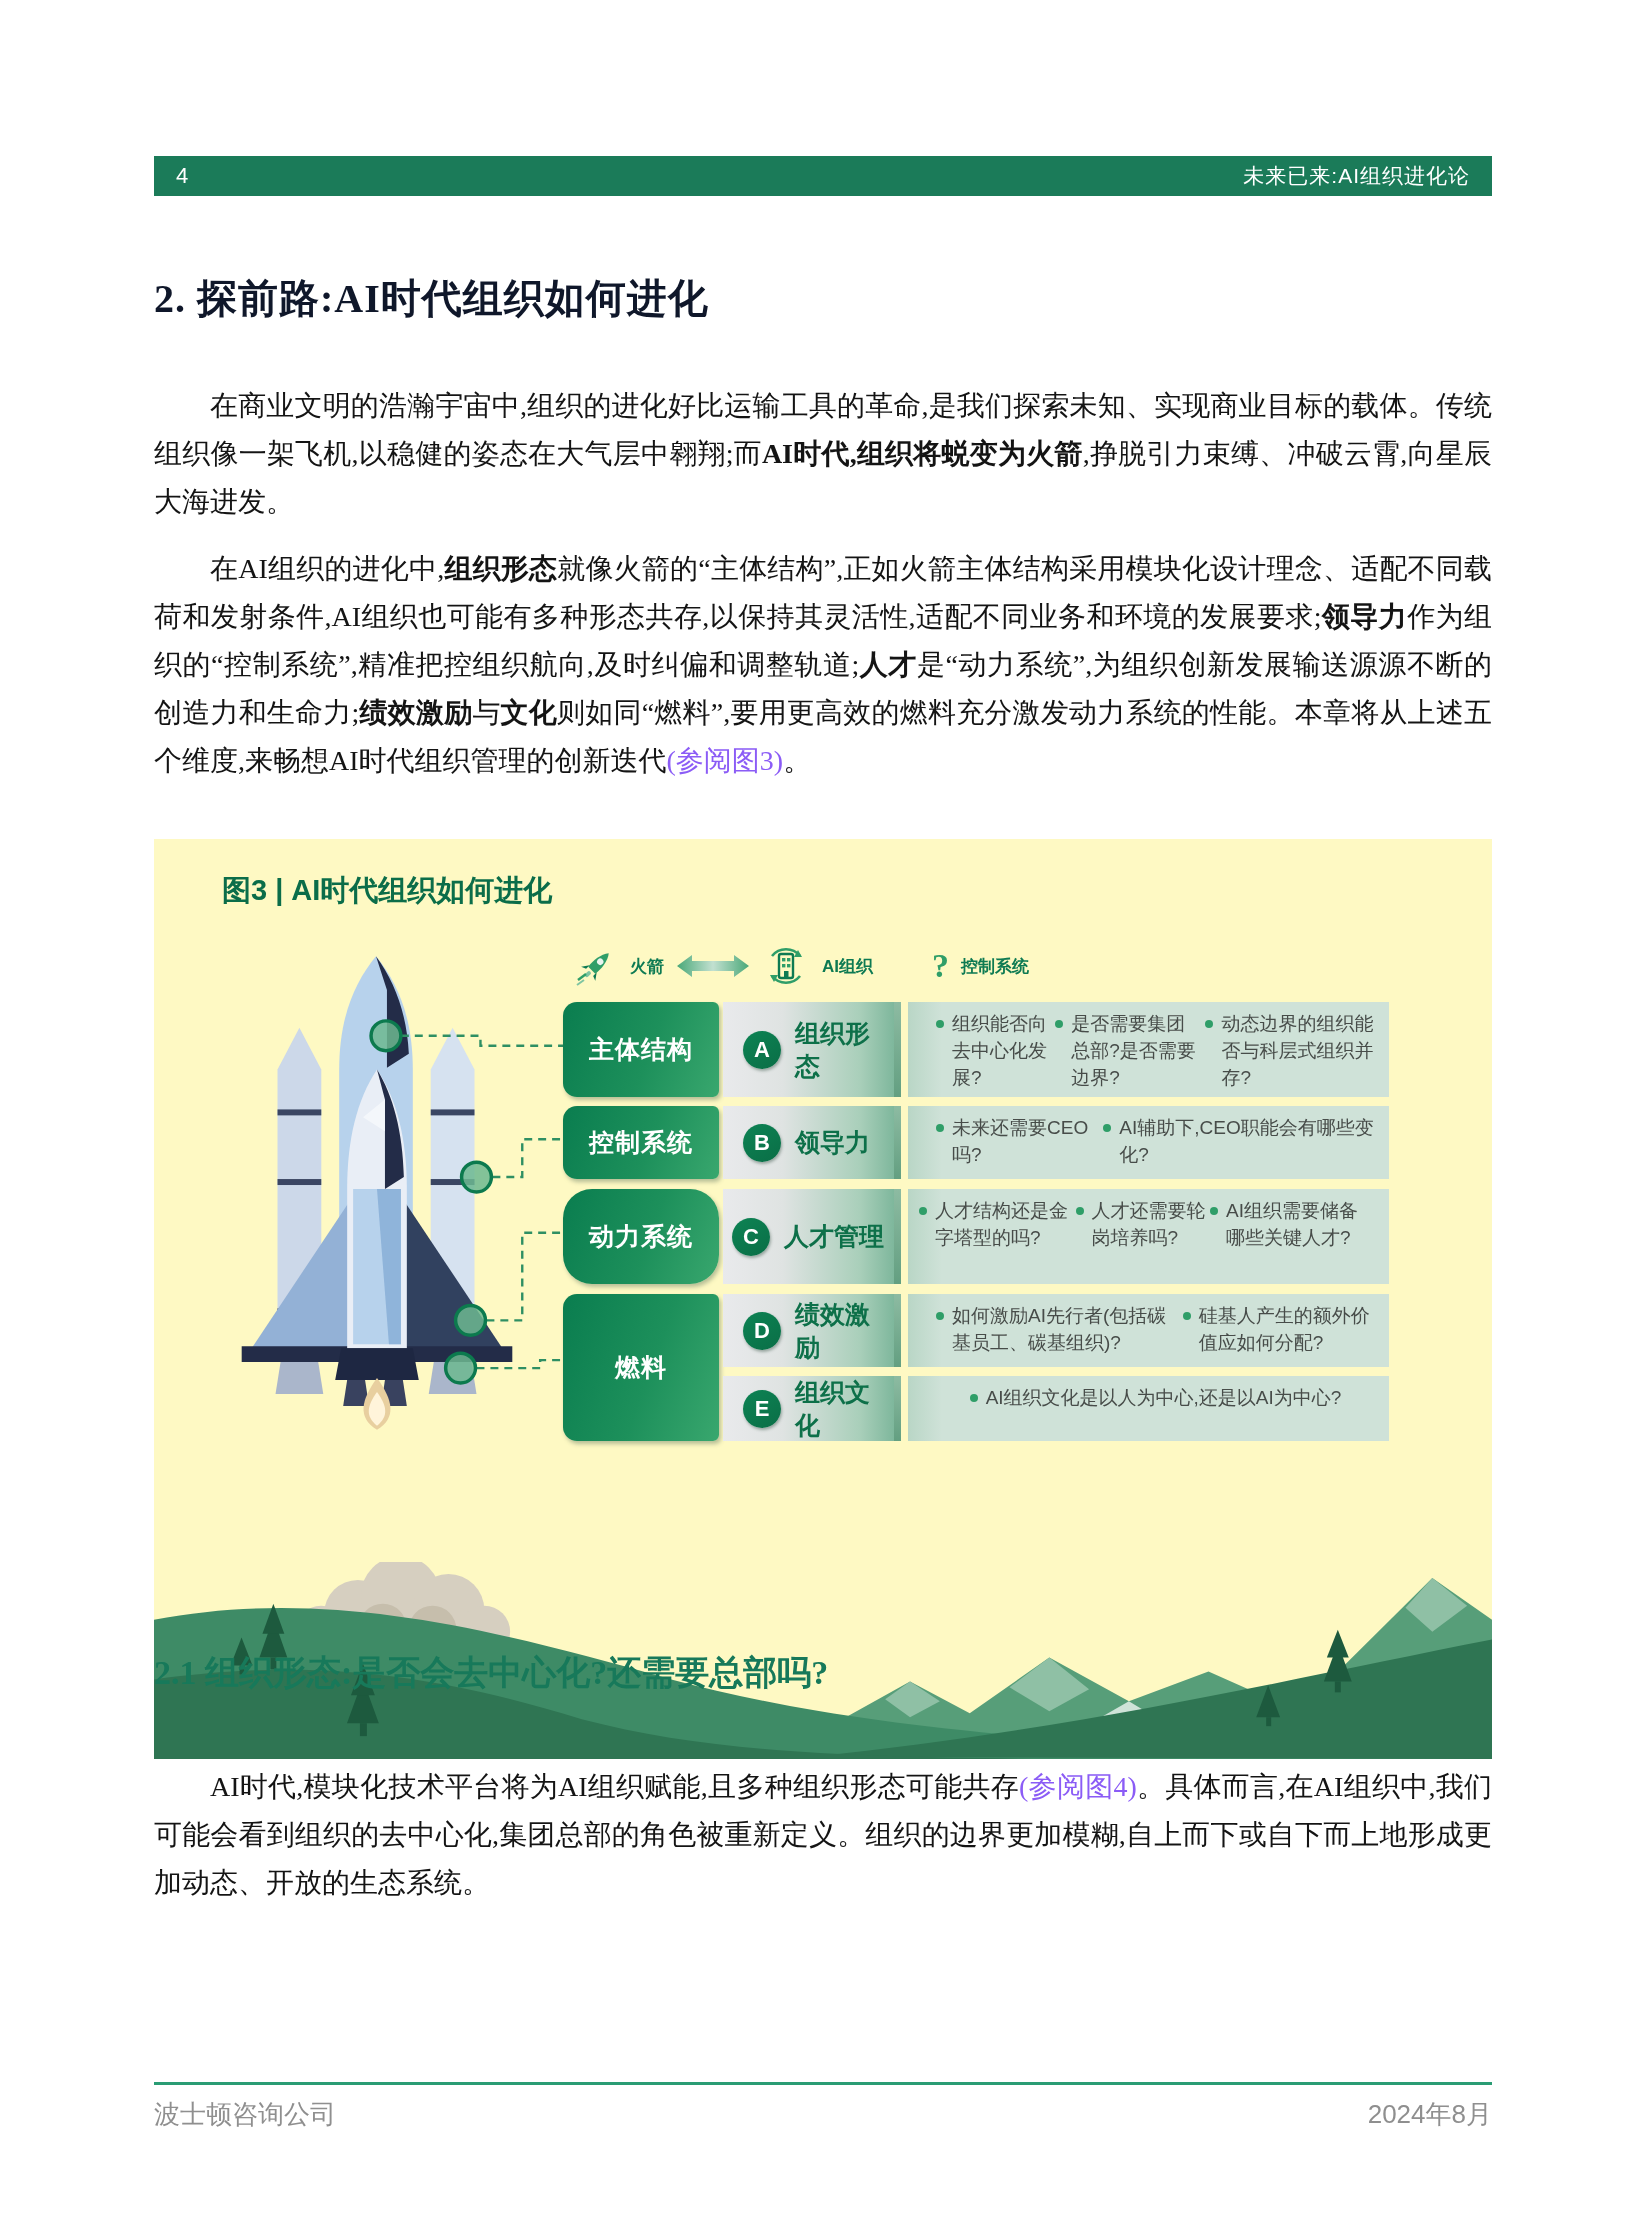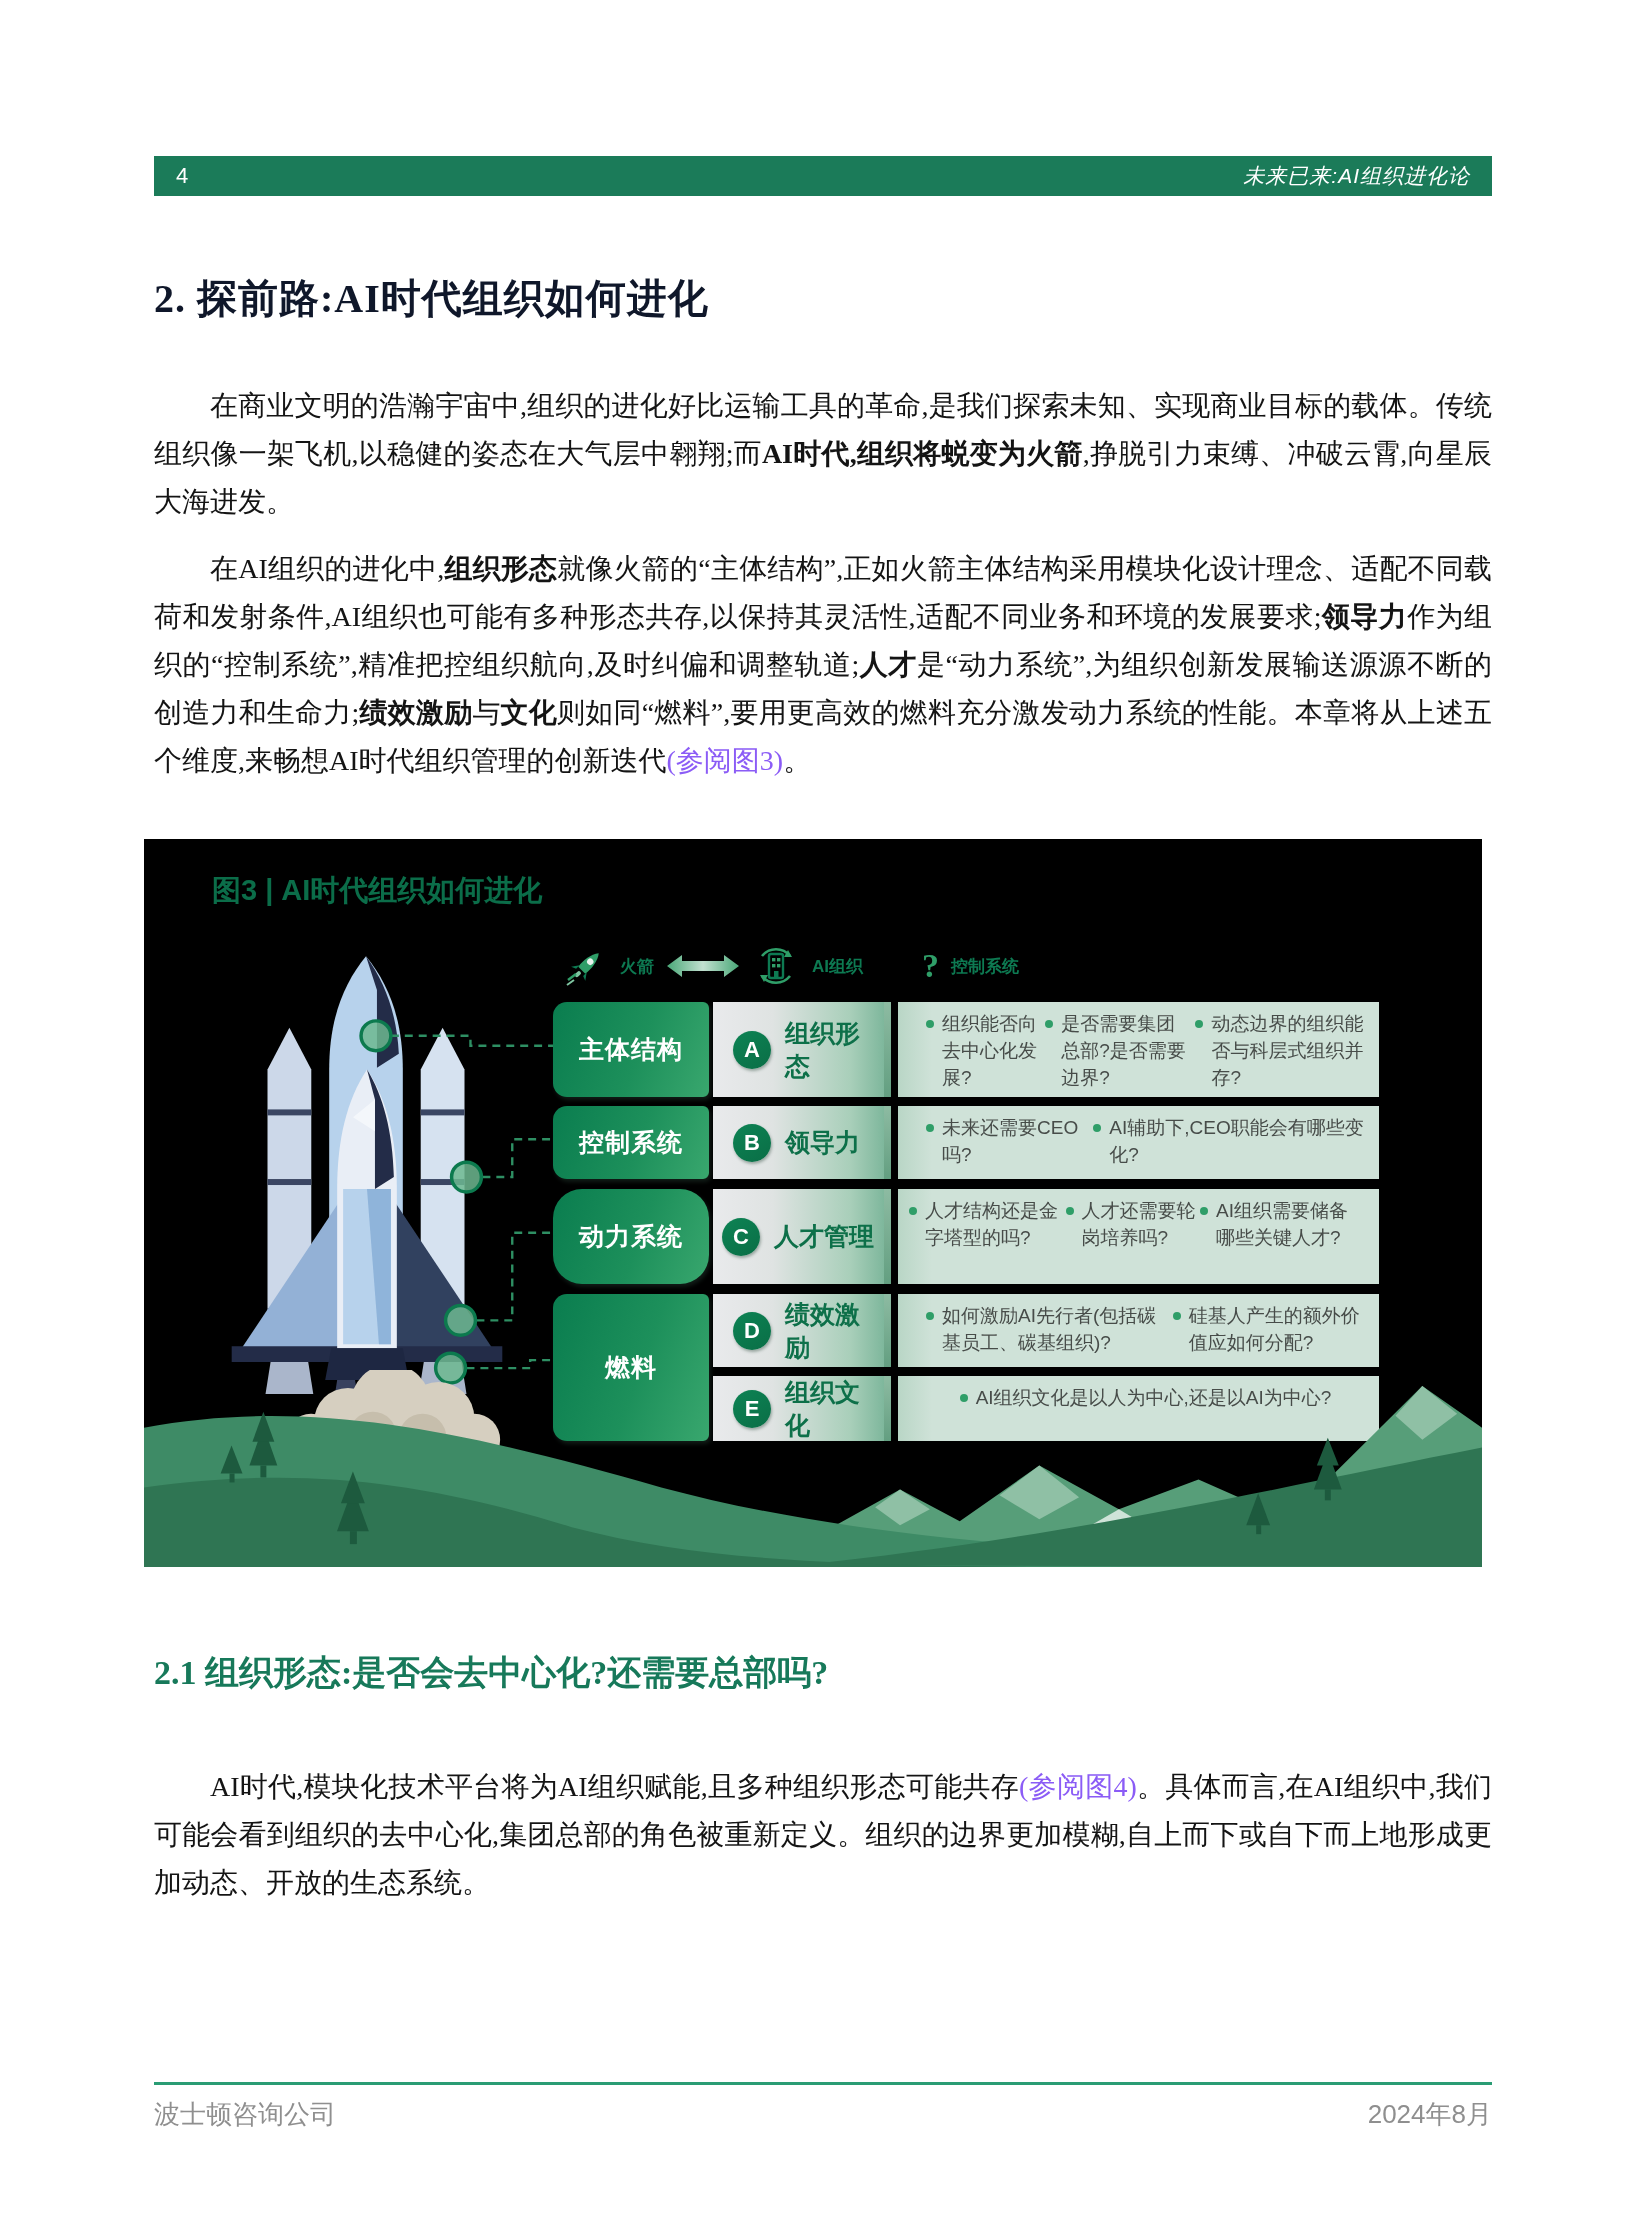--- a/index.html
+++ b/index.html
@@ -10,21 +10,21 @@
   }
   .abs { position:absolute; }
 
   
   .topbar {
     left:154px; top:156px; width:1338px; height:40px; background:#1b7b59;
     display:flex; align-items:center; justify-content:space-between; padding:0 22px;
     color:#fff;
   }
   .topbar .pagenum { font-size:22px; }
-  .topbar .doctitle { font-size:21px; letter-spacing:1px;font-style:italic; }
+  .topbar .doctitle { font-size:21px; letter-spacing:1px; }
 
   
   .h1 {
     left:154px; top:271px; width:1338px;
     font-family:"Liberation Serif","DejaVu Serif",serif;
     font-weight:bold; font-size:40px; color:#0f172a; letter-spacing:1px;
   }
   .para {
     left:154px; width:1338px; font-family:"Liberation Serif","DejaVu Serif",serif;
     font-size:28px; line-height:48px; text-align:justify; text-indent:2em; color:#141414;
@@ -34,21 +34,21 @@
   #para3 { top:1763px; }
   .seg-b { font-weight:bold; }
   .seg-link { color:#8b5cf6; cursor:pointer; }
   .h2 {
     left:154px; top:1650px; width:1338px;
     font-family:"Liberation Serif","DejaVu Serif",serif;
     font-weight:bold; font-size:34px; color:#17795a;
   }
 
   
-  .figure { left:144px; top:839px; width:1338px; height:728px; background:#000000; overflow:hidden; }
+  .figure { left:154px; top:839px; width:1338px; height:920px; background:#fef9c3; overflow:hidden; }
   .fig-title { position:absolute; left:68px; top:32px; font-size:29px; font-weight:bold; color:#0b6d49; }
 
   .legend { position:absolute; top:101px; height:52px; display:flex; align-items:center; gap:12px; }
   #legend-rocket { left:420px; }
   #legend-q { left:778px; }
   .legend .lbl { font-size:17px; font-weight:bold; color:#0d7a52; }
   .qmark { font-size:34px; font-weight:bold; color:#2f9e68; font-family:"Liberation Serif","DejaVu Serif",serif; }
 
   .fig-grid { position:absolute; left:409px; top:163px; width:826px; height:439px; }
 

